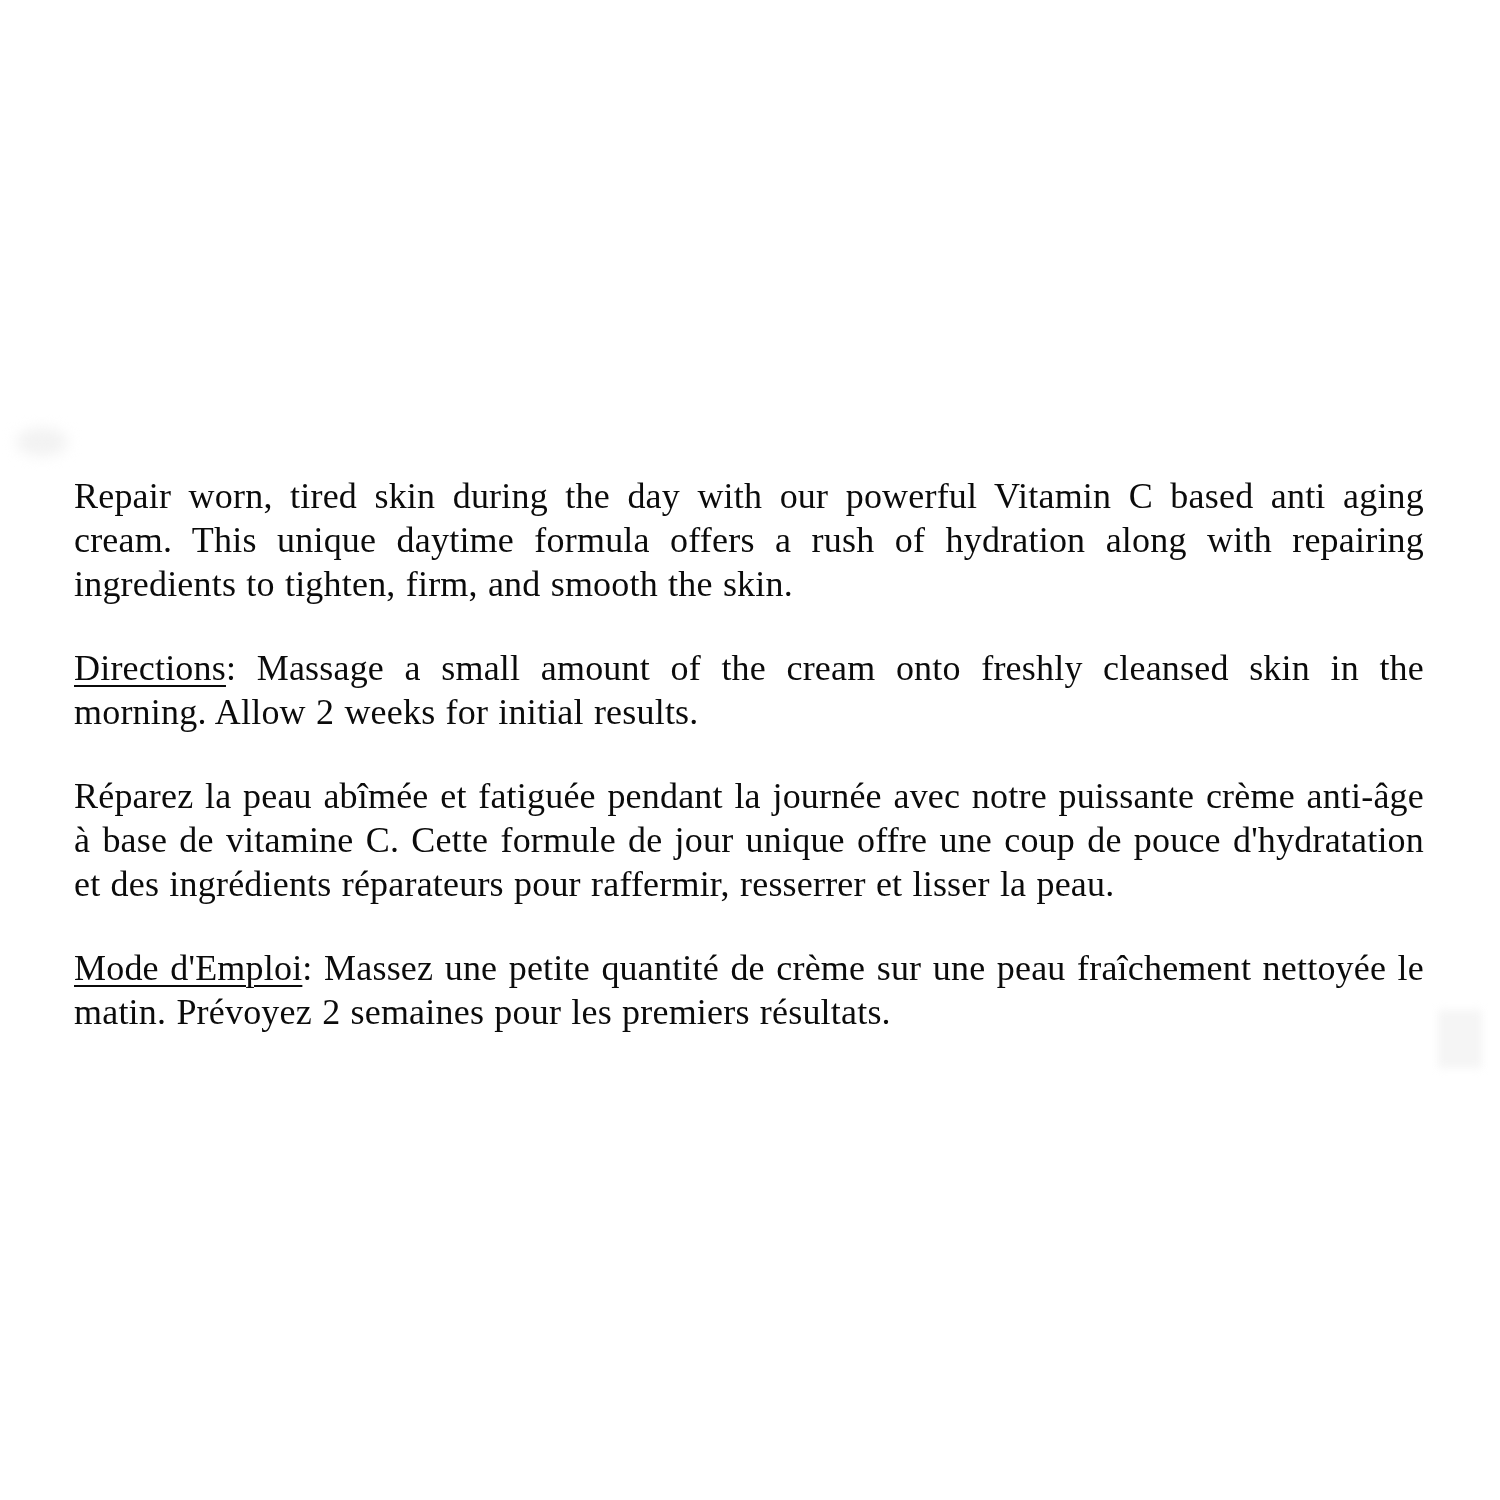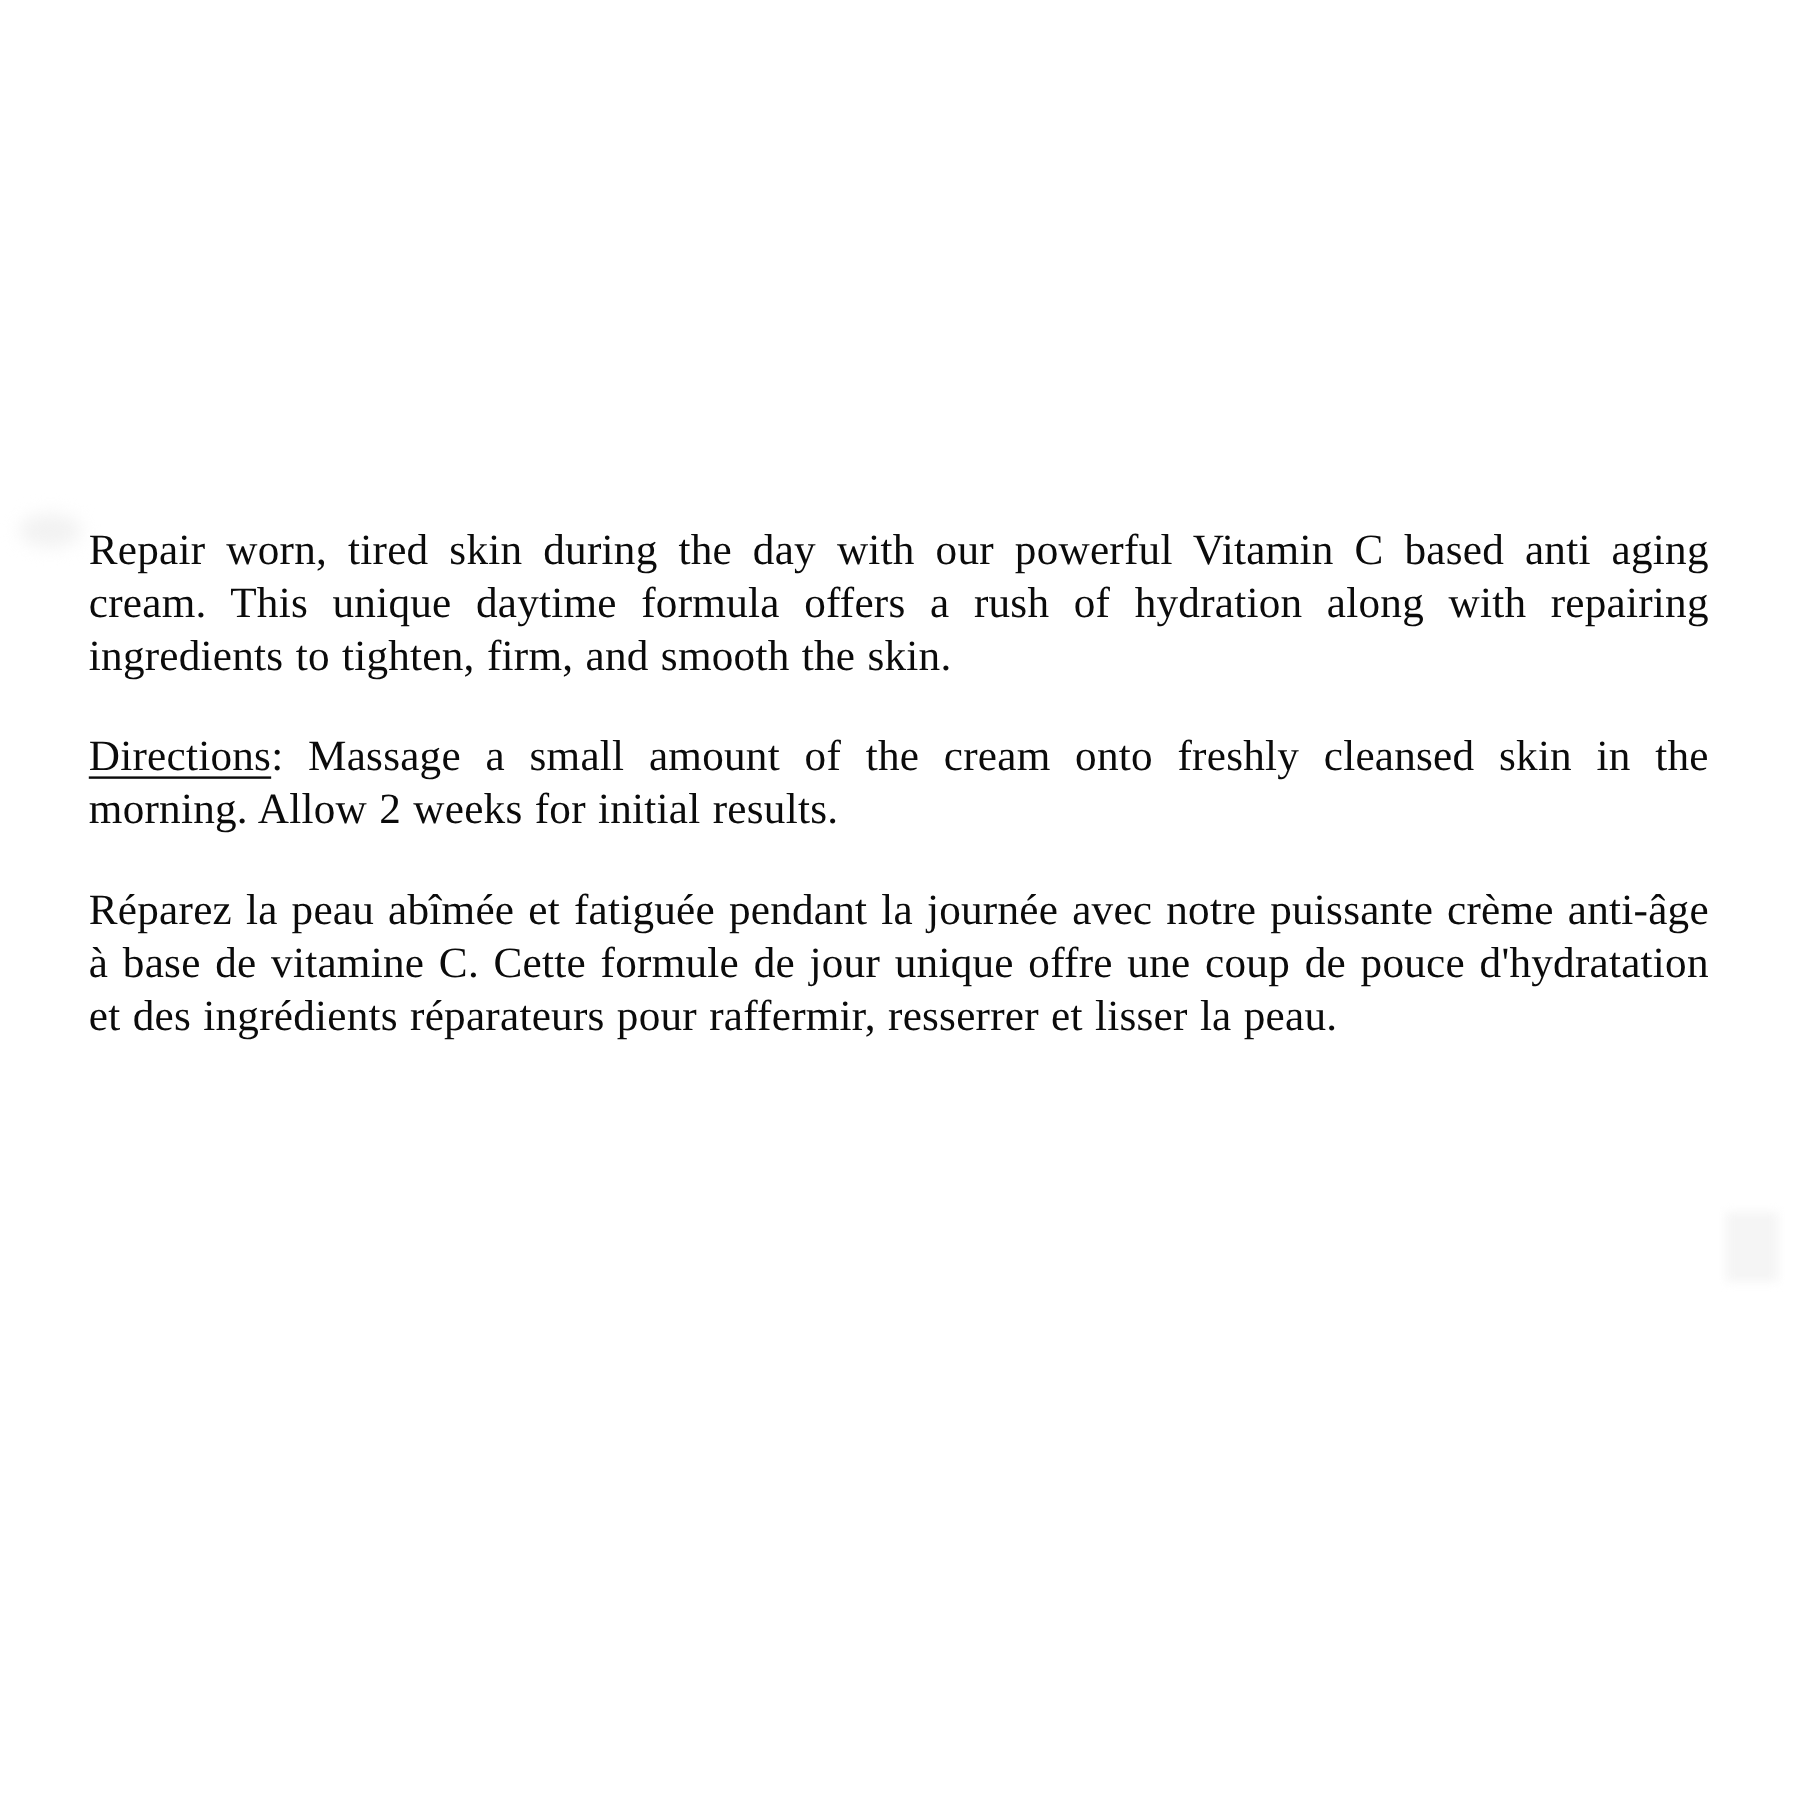--- a/index.html
+++ b/index.html
@@ -11,21 +11,21 @@
     position: relative;
     width: 1500px;
     height: 1500px;
     overflow: hidden;
     font-family: "Liberation Serif", "DejaVu Serif", serif;
     color: #0b0b0b;
   }
   .label-panel {
     position: absolute;
     left: 74px;
-    top: 436px;
+    top: 474px;
     width: 1350px;
   }
   .para {
     margin: 0 0 40px 0;
     font-size: 36px;
     line-height: 44px;
     text-align: justify;
     letter-spacing: 0.2px;
     word-spacing: 1px;
   }
@@ -66,14 +66,15 @@
 <div class="artifact-right-edge"></div>
 
 <div class="label-panel">
 
   <p class="para"><span>Repair worn, tired skin during the day with our powerful Vitamin C based anti aging cream. This unique daytime formula offers a rush of hydration along with repairing ingredients to tighten, firm, and smooth the skin.</span></p>
 
   <p class="para"><span class="underlined-label">Directions</span><span>: </span><span>Massage a small amount of the cream onto freshly cleansed skin in the morning. Allow 2 weeks for initial results.</span></p>
 
   <p class="para"><span>Réparez la peau abîmée et fatiguée pendant la journée avec notre puissante crème anti-âge à base de vitamine C. Cette formule de jour unique offre une coup de pouce d'hydratation et des ingrédients réparateurs pour raffermir, resserrer et lisser la peau.</span></p>
 
+  <p class="para"><span class="underlined-label">Mode d'Emploi</span><span>: </span><span>Massez une petite quantité de crème sur une peau fraîchement nettoyée le matin. Prévoyez 2 semaines pour les premiers résultats.</span></p>
 
 </div>
 
 </body></html>

